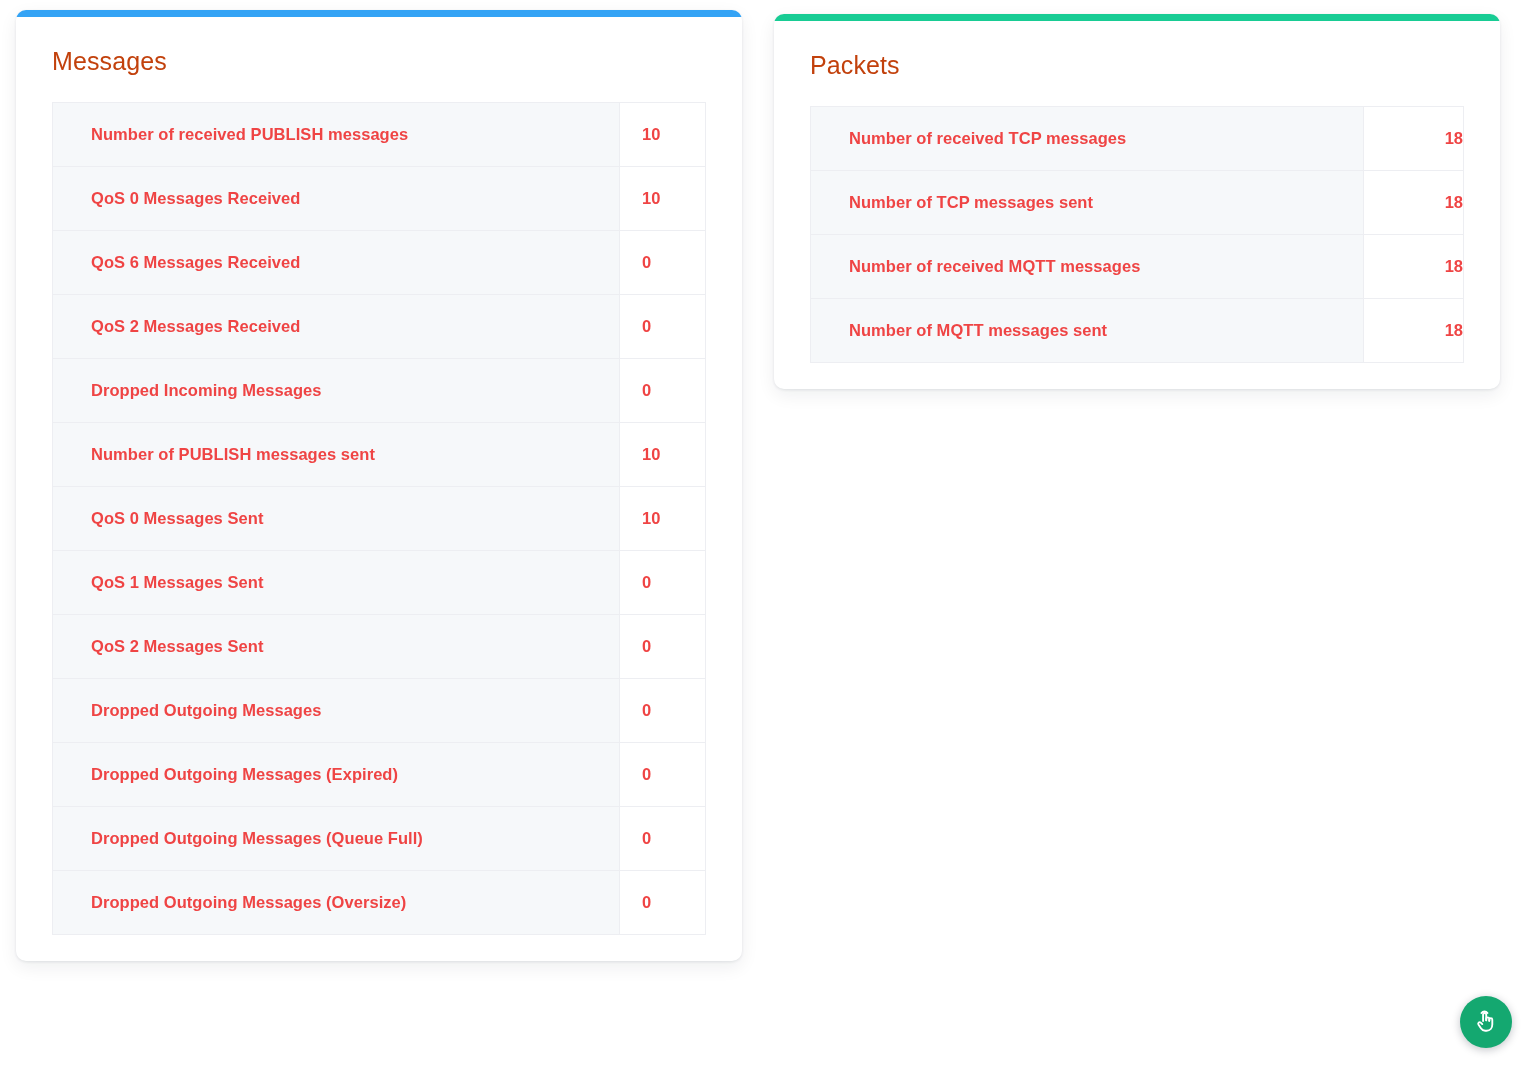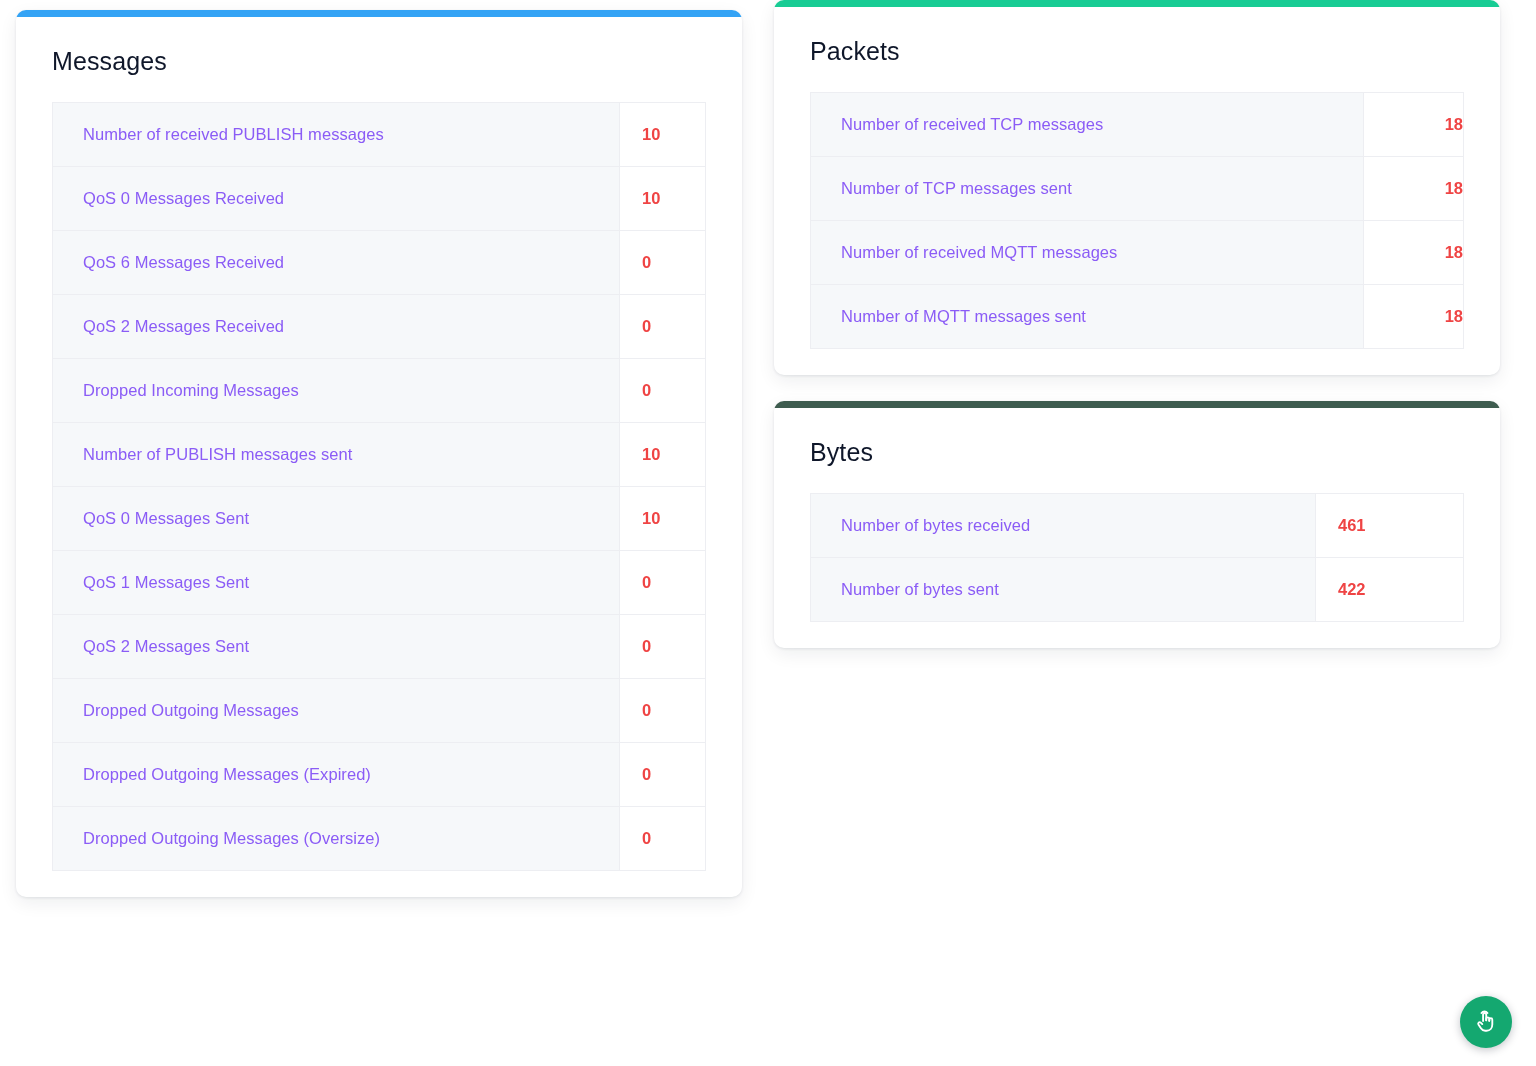--- a/index.html
+++ b/index.html
@@ -22,21 +22,21 @@
   
   .col-left {
     position: absolute;
     left: 16px;
     top: 10px;
     width: 726px;
   }
   .col-right {
     position: absolute;
     left: 774px;
-    top: 0;
+    top: 14px;
     width: 726px;
   }
 
   
   .card {
     position: relative;
     background: #ffffff;
     border-radius: 10px;
     box-shadow: 0 1px 3px rgba(16,24,40,.09),
                 0 6px 18px rgba(16,24,40,.07);
@@ -48,21 +48,21 @@
   .card-accent {
     height: 7px;
     width: 100%;
     border-top-left-radius: 10px;
     border-top-right-radius: 10px;
   }
 
   .card-title {
     font-size: 25px;
     font-weight: 400;
-    color: #0f172a;
+    color: #c2410c;
     letter-spacing: .1px;
     padding: 30px 0 0 36px;
   }
 
   
   .stat-table {
     width: calc(100% - 72px);
     margin: 26px 36px 0 36px;
     border-collapse: collapse;
     table-layout: fixed;
@@ -71,23 +71,23 @@
   .stat-table tr { height: 64px; }
 
   .stat-table td {
     border: 1px solid #edeef2;
     vertical-align: middle;
   }
 
   .stat-label {
     background: #f6f8fa;
     font-size: 16.5px;
-    font-weight: 400;
-    color: #8b5cf6;
-    padding: 0 0 0 30px;
+    font-weight: 700;
+    color: #ef4444;
+    padding: 0 0 0 38px;
     letter-spacing: .05px;
   }
 
   .stat-value {
     background: #ffffff;
     font-size: 16.5px;
     font-weight: 700;
     color: #ef4444;
     padding: 0 0 0 22px;
   }
@@ -165,20 +165,24 @@
             </tr>
             <tr>
               <td class="stat-label">Dropped Outgoing Messages</td>
               <td class="stat-value">0</td>
             </tr>
             <tr>
               <td class="stat-label">Dropped Outgoing Messages (Expired)</td>
               <td class="stat-value">0</td>
             </tr>
             <tr>
+              <td class="stat-label">Dropped Outgoing Messages (Queue Full)</td>
+              <td class="stat-value">0</td>
+            </tr>
+            <tr>
               <td class="stat-label">Dropped Outgoing Messages (Oversize)</td>
               <td class="stat-value">0</td>
             </tr>
           </tbody>
       </table>
     </section>
 
   </div>
 
   <div class="col-right">
@@ -201,36 +205,20 @@
               <td class="stat-value">18</td>
             </tr>
             <tr>
               <td class="stat-label">Number of MQTT messages sent</td>
               <td class="stat-value">18</td>
             </tr>
           </tbody>
       </table>
     </section>
 
-    <section class="card">
-      <div class="card-accent" style="background: rgb(62, 92, 79);"></div>
-      <h2 class="card-title">Bytes</h2>
-      <table class="stat-table tbl-bytes">
-        <tbody>
-            <tr>
-              <td class="stat-label">Number of bytes received</td>
-              <td class="stat-value">461</td>
-            </tr>
-            <tr>
-              <td class="stat-label">Number of bytes sent</td>
-              <td class="stat-value">422</td>
-            </tr>
-          </tbody>
-      </table>
-    </section>
 
   </div>
 
   <button class="fab" style="background: rgb(20, 168, 112);">
     <span>
       <svg width="28" height="28" viewBox="0 0 24 24" fill="none" stroke="#ffffff" stroke-width="1.6" stroke-linecap="round" stroke-linejoin="round">
         <path d="M9.5 11.2V5.6a1.35 1.35 0 0 1 2.7 0v5"></path>
         <path d="M12.2 10.6V9.3a1.3 1.3 0 0 1 2.6 0v1.6"></path>
         <path d="M14.8 11V10a1.3 1.3 0 0 1 2.6 0v4.1c0 3.2-1.9 5.4-4.9 5.4h-1.2c-1.7 0-2.7-.7-3.5-1.9l-2.3-3.5a1.3 1.3 0 0 1 2-1.6l1.3 1.3"></path>
         <path d="M8.1 4.3a3.3 3.3 0 0 1 5.2 0"></path>

